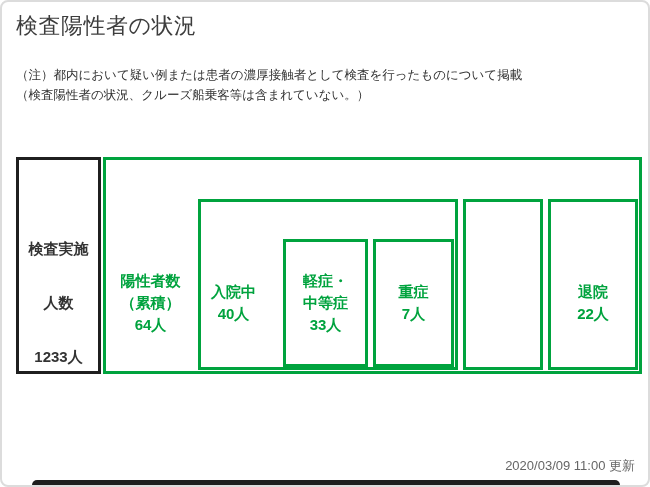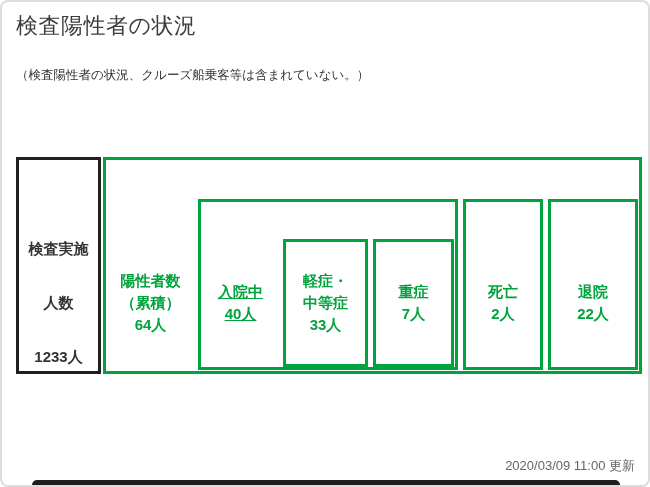--- a/index.html
+++ b/index.html
@@ -49,21 +49,21 @@
   .b-tested   { left: 0;     top: 0;    width: 85px;  height: 217px; }
   .b-positive { left: 87px;  top: 0;    width: 539px; height: 217px; }
   .b-hosp     { left: 182px; top: 42px; width: 260px; height: 171px; }
   .b-death    { left: 447px; top: 42px; width: 80px;  height: 171px; }
   .b-disch    { left: 532px; top: 42px; width: 90px;  height: 171px; }
   .b-mild     { left: 267px; top: 82px; width: 85px;  height: 128px; }
   .b-severe   { left: 357px; top: 82px; width: 81px;  height: 128px; }
   
   .l-tested   { left: 0;     width: 85px; gap: 32px; }
   .l-positive { left: 87px;  width: 95px; }
-  .l-hosp     { left: 182px; width: 85px; text-decoration: underline; }
+  .l-hosp     { left: 175px; width: 85px; }
   .l-mild     { left: 267px; width: 85px; }
   .l-severe   { left: 357px; width: 81px; align-items: center; }
   .l-death    { left: 447px; width: 80px; }
   .l-disch    { left: 532px; width: 90px; }
   .updated {
     position: absolute; right: 13px; top: 455px;
     font-size: 13px; color: #666666;
   }
   .next-card-edge {
     position: absolute; left: 30px; right: 28px; bottom: 0;
@@ -72,20 +72,21 @@
   }
 </style>
 </head>
 <body>
 
 <div class="card">
 
   <div class="title">検査陽性者の状況</div>
 
   <div class="note">
+    <div>（注）都内において疑い例または患者の濃厚接触者として検査を行ったものについて掲載</div>
     <div>（検査陽性者の状況、クルーズ船乗客等は含まれていない。）</div>
   </div>
 
   <div class="diagram">
 
     <div class="box black b-tested"></div>
     <div class="box b-positive"></div>
     <div class="box b-hosp"></div>
     <div class="box b-death"></div>
     <div class="box b-disch"></div>
@@ -113,24 +114,20 @@
       <span>軽症・</span>
       <span>中等症</span>
       <span>33人</span>
     </div>
 
     <div class="lbl l-severe">
       <span>重症</span>
       <span>7人</span>
     </div>
 
-    <div class="lbl l-death">
-      <span>死亡</span>
-      <span>2人</span>
-    </div>
 
     <div class="lbl l-disch">
       <span>退院</span>
       <span>22人</span>
     </div>
 
   </div>
 
   <div class="updated">2020/03/09 11:00 更新</div>
 

